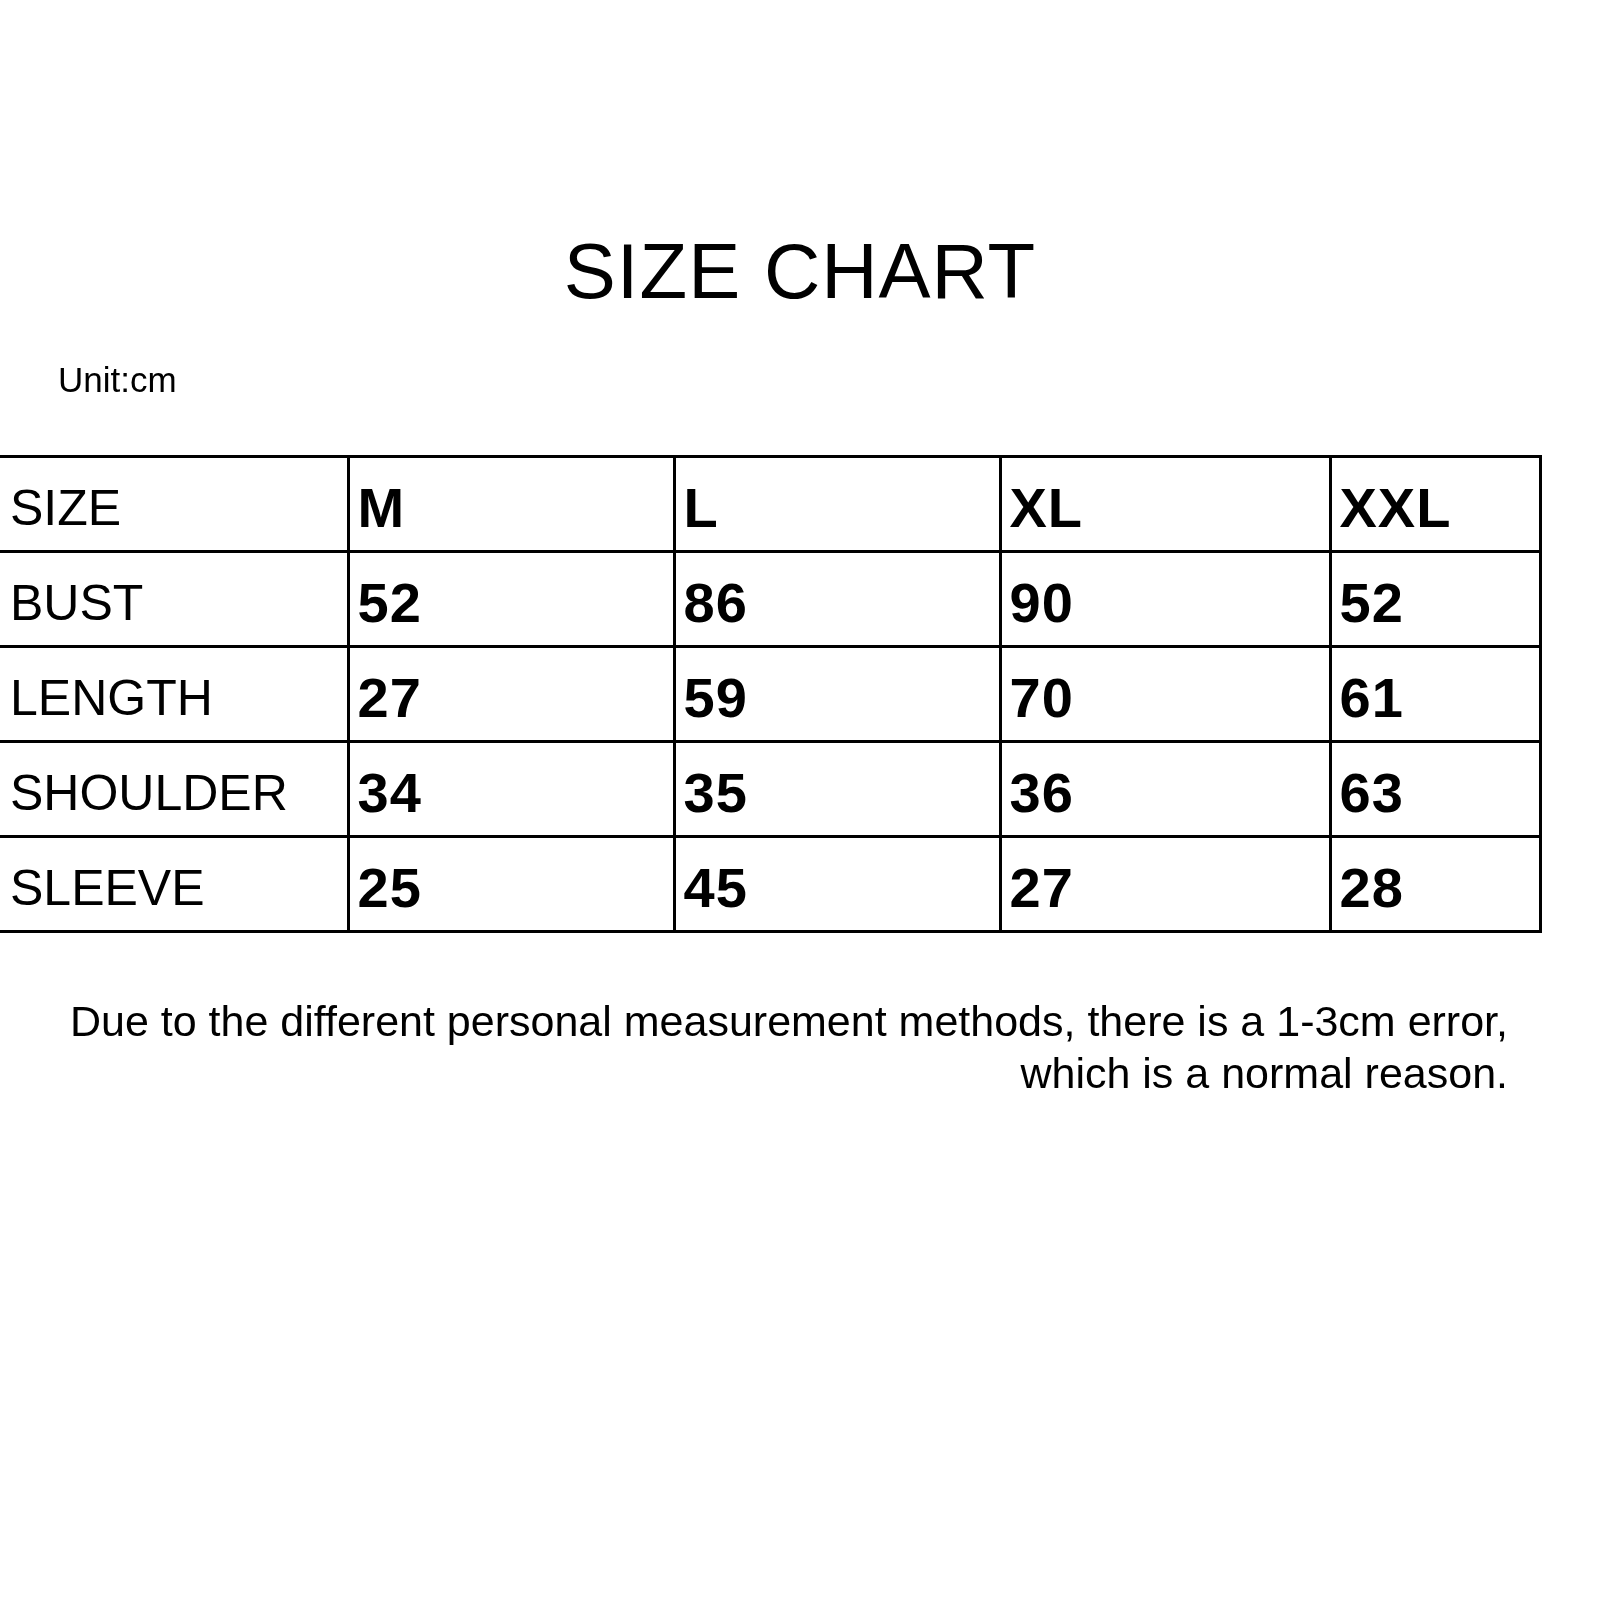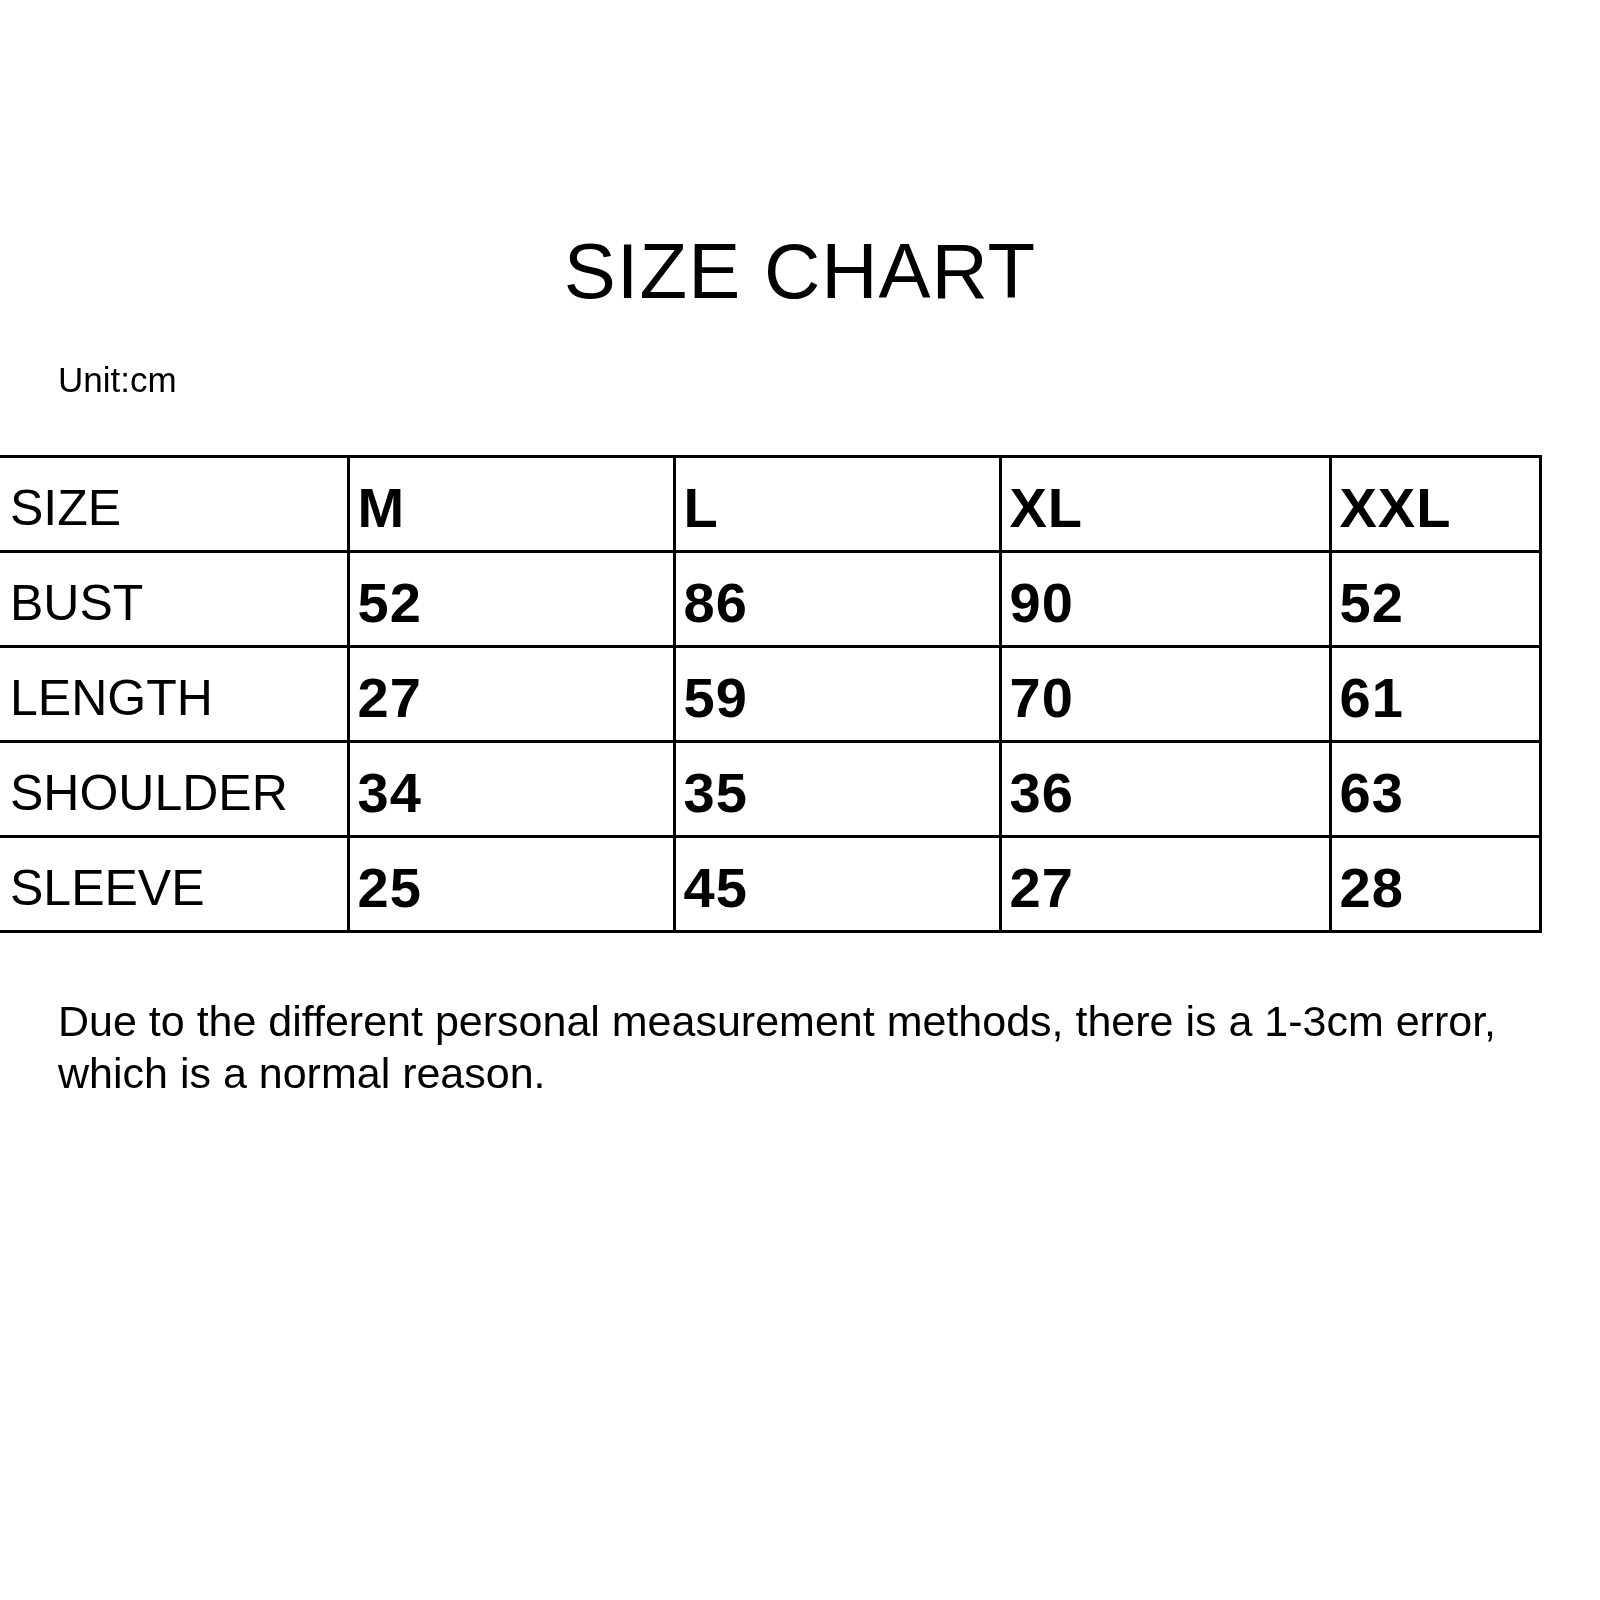--- a/index.html
+++ b/index.html
@@ -85,20 +85,21 @@
     letter-spacing: 1px;
   }
   .note {
     position: absolute;
     left: 58px;
     top: 995px;
     width: 1450px;
     font-size: 43px;
     line-height: 1.22;
     font-weight: 400;
+    text-align: right;
   }
 </style>
 </head>
 <body>
 
 <div class="page">
 
   <div class="title">SIZE CHART</div>
 
   <div class="unit">Unit:cm</div>

